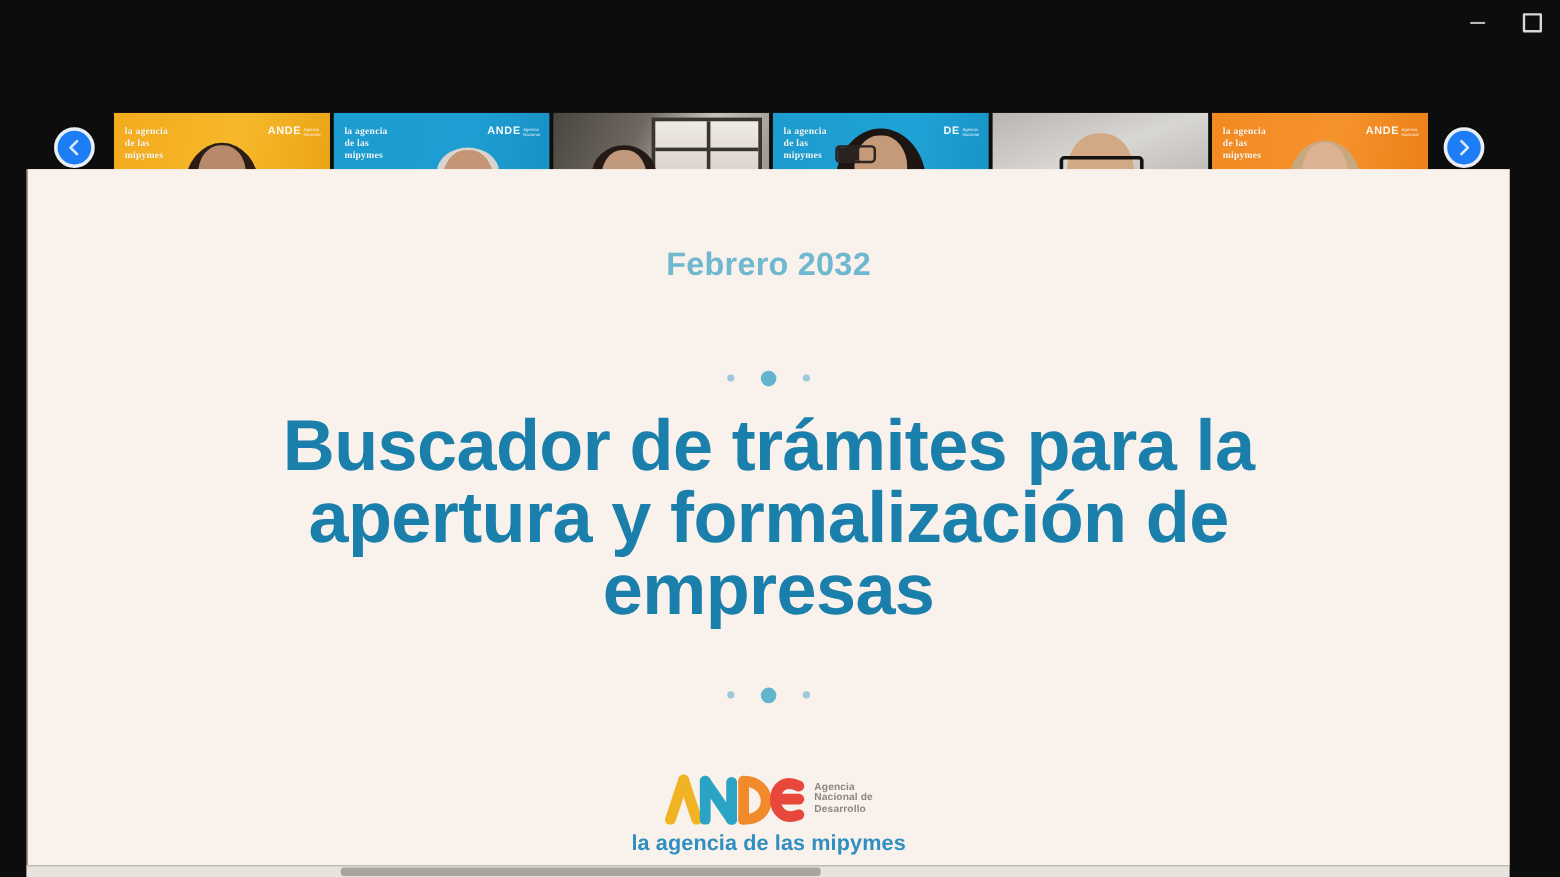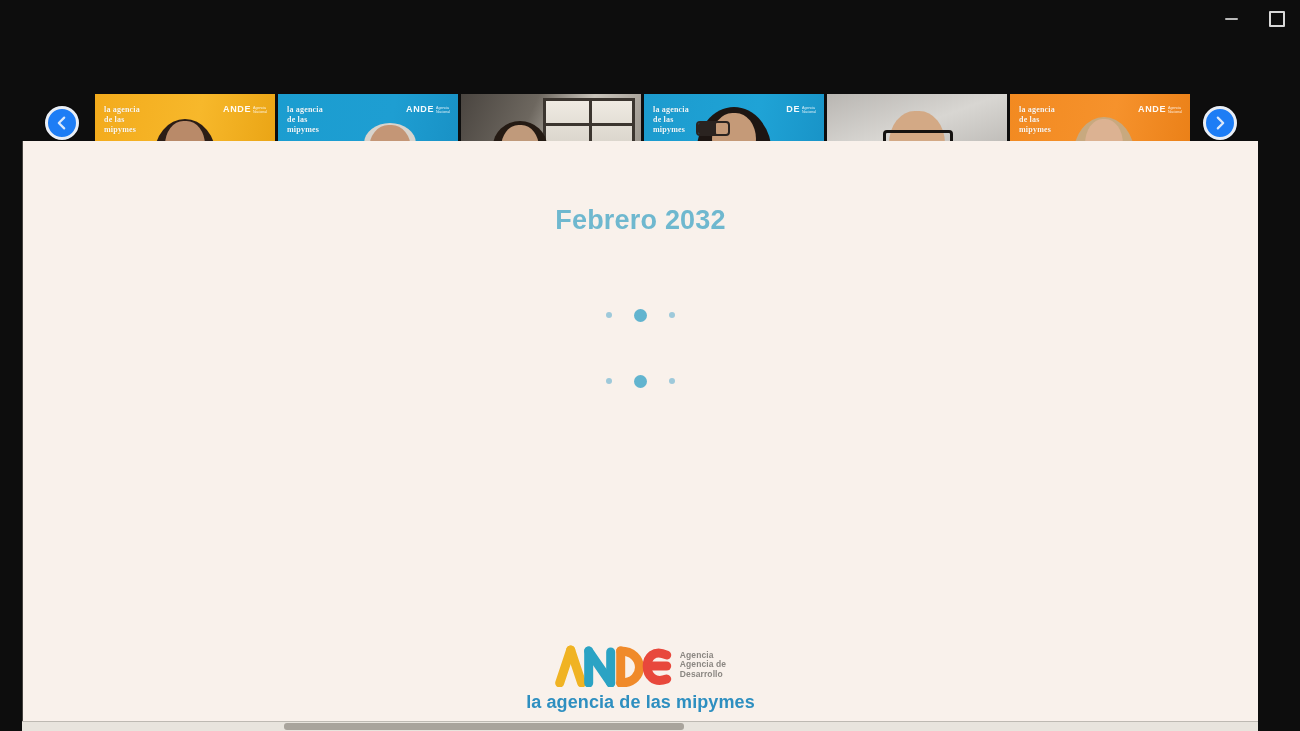--- a/index.html
+++ b/index.html
@@ -360,20 +360,21 @@
 
 
       <div class="date-line">Febrero 2032</div>
 
       <div class="dots top">
         <span class="dot-s"></span>
         <span class="dot-l"></span>
         <span class="dot-s"></span>
       </div>
 
+      <div class="title">Buscador de trámites para la apertura y formalización de empresas</div>
 
       <div class="dots bottom">
         <span class="dot-s"></span>
         <span class="dot-l"></span>
         <span class="dot-s"></span>
       </div>
 
       <div class="logo-block">
         <div class="ande-row">
           <div class="ande-word">
@@ -390,21 +391,21 @@
                 <path d="M66 40 L66 8" stroke="#f08a2a"></path>
                 <path d="M66 8 C 90 8, 92 40, 66 40" stroke="#f08a2a"></path>
 
                 <path d="M112 12 C 86 0, 86 46, 112 36" stroke="#e8483c"></path>
                 <path d="M97 23 L112 23" stroke="#e8483c"></path>
               </g>
             </svg>
           </div>
           <div class="ande-tag">
             <div>Agencia</div>
-            <div>Agencia de</div>
+            <div>Nacional de</div>
             <div>Desarrollo</div>
           </div>
         </div>
         <div class="ande-sub">la agencia de las mipymes</div>
       </div>
 
     </div>
   </div>
 
   <div class="hscroll">

